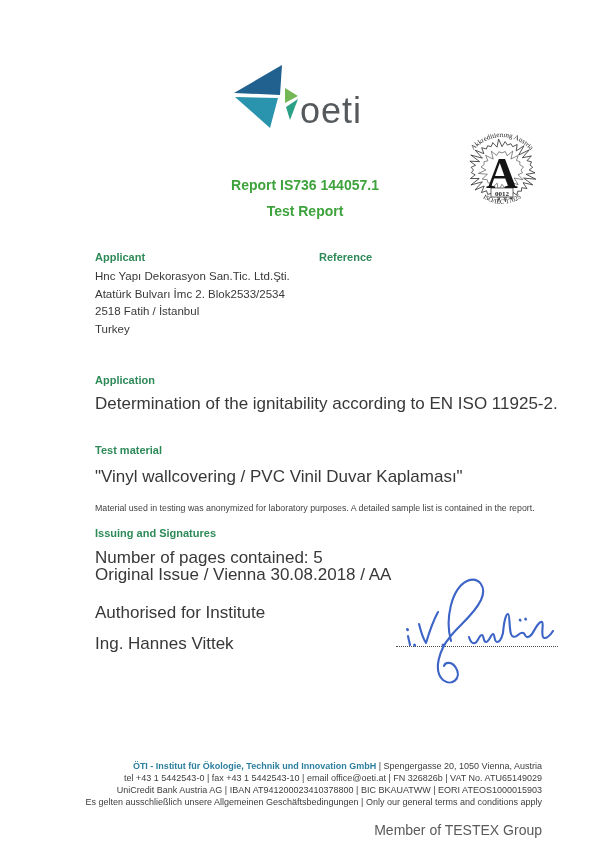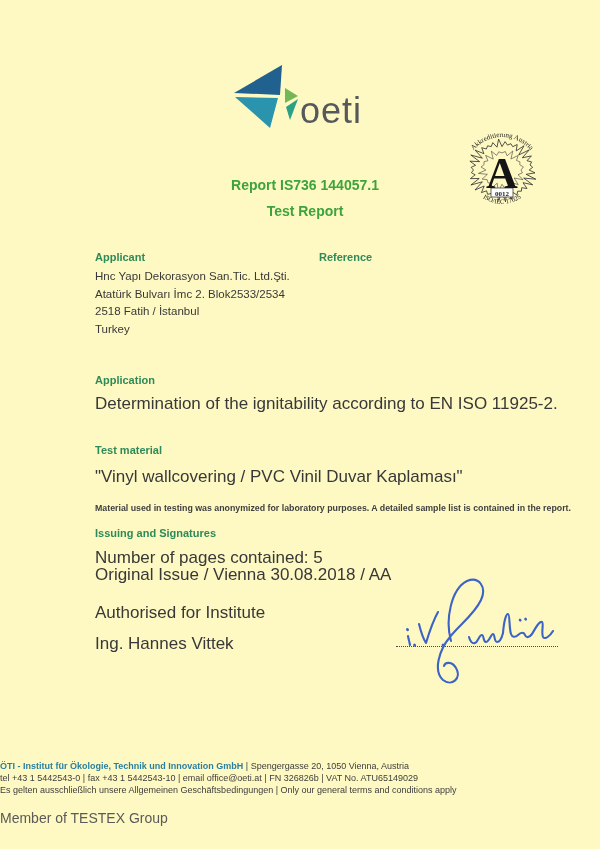--- a/index.html
+++ b/index.html
@@ -3,21 +3,21 @@
 <meta charset="utf-8">
 <style>
   * { margin: 0; padding: 0; box-sizing: border-box; }
   html, body { background: #e8e8e8; }
   body { font-family: "Liberation Sans", sans-serif; }
   .page {
     position: relative;
     width: 600px;
     height: 849px;
     margin: 0 auto;
-    background: #fef9c3;
+    background: #ffffff;
     overflow: hidden;
     box-shadow: 0 0 3px rgba(0,0,0,.25);
     padding-left: 11px;
   }
   .abs { position: absolute; }
 
   
   .brand-text {
     left: 300px; top: 90px;
     font-size: 36px;
@@ -28,31 +28,31 @@
 
   
   .title-block { left: 0; top: 177px; width: 610px; text-align: center; }
   .title-line { font-size: 14px; font-weight: bold; color: #3ea33c; }
   .title-sub { margin-top: 10px; font-size: 14px; font-weight: bold; color: #3ea33c; }
 
   
   .sec-heading { font-size: 11px; font-weight: bold; color: #2e8a58; }
   .body-text { font-size: 17px; color: #383838; }
   .addr-line { font-size: 11.5px; color: #383838; line-height: 17.5px; }
-  .small-note { font-size: 8.8px; color: #3f3f3f; font-weight: bold; }
+  .small-note { font-size: 8.8px; color: #3f3f3f; }
 
   
   .dotted-line {
     left: 396px; top: 646px; width: 162px; height: 0;
     border-top: 1.6px dotted #4a4a4a;
   }
   .sig-svg { left: 392px; top: 576px; }
 
   
-  .footer { left: 0; top: 760px; width: 542px; text-align: left; }
+  .footer { left: 0; top: 760px; width: 542px; text-align: right; }
   .footer-line { font-size: 9px; color: #3d3d3d; line-height: 12px; }
   .footer-company { color: #2b7f9e; font-weight: bold; }
   .footer-member { margin-top: 14px; font-size: 14px; color: #5a5a5a; }
 
   .seal-svg text { font-family: "Liberation Serif", serif; }
   .seal-A { font-family: "Liberation Sans", sans-serif; }
 </style>
 </head>
 <body>
 
@@ -126,17 +126,18 @@
     <path d="M77,61 C78,65 80,68 83,67 C86,66 87,59 90,59 C92,59 91,66 94,66 C97,66 99,58 101,58 C103,58 102,66 105,66 C108,66 110,61 111,57 C112,45 114,38 116,38 C118,38 117,52 119,58 C120,61 123,62 126,59 C129,56 132,56 133,59 C134,62 137,62 140,58 C143,53 147,45 150,46 C152,47 149,57 151,61 C153,64 158,60 161,55"></path>
     <path d="M128,44 l0.3,0.3" stroke-width="2.6"></path>
     <path d="M133.5,43 l0.3,0.3" stroke-width="2.6"></path>
   </svg>
 
   <div class="abs footer">
     <div class="footer-line">
       <span class="footer-company">ÖTI - Institut für Ökologie, Technik und Innovation GmbH</span><span> | Spengergasse 20, 1050 Vienna, Austria</span>
     </div>
     <div class="footer-line">tel +43 1 5442543-0 | fax +43 1 5442543-10 | email office@oeti.at | FN 326826b | VAT No. ATU65149029</div>
+    <div class="footer-line">UniCredit Bank Austria AG | IBAN AT941200023410378800 | BIC BKAUATWW | EORI ATEOS1000015903</div>
     <div class="footer-line">Es gelten ausschließlich unsere Allgemeinen Geschäftsbedingungen | Only our general terms and conditions apply</div>
     <div class="footer-member">Member of TESTEX Group</div>
   </div>
 
 </div>
 
 </body></html>

